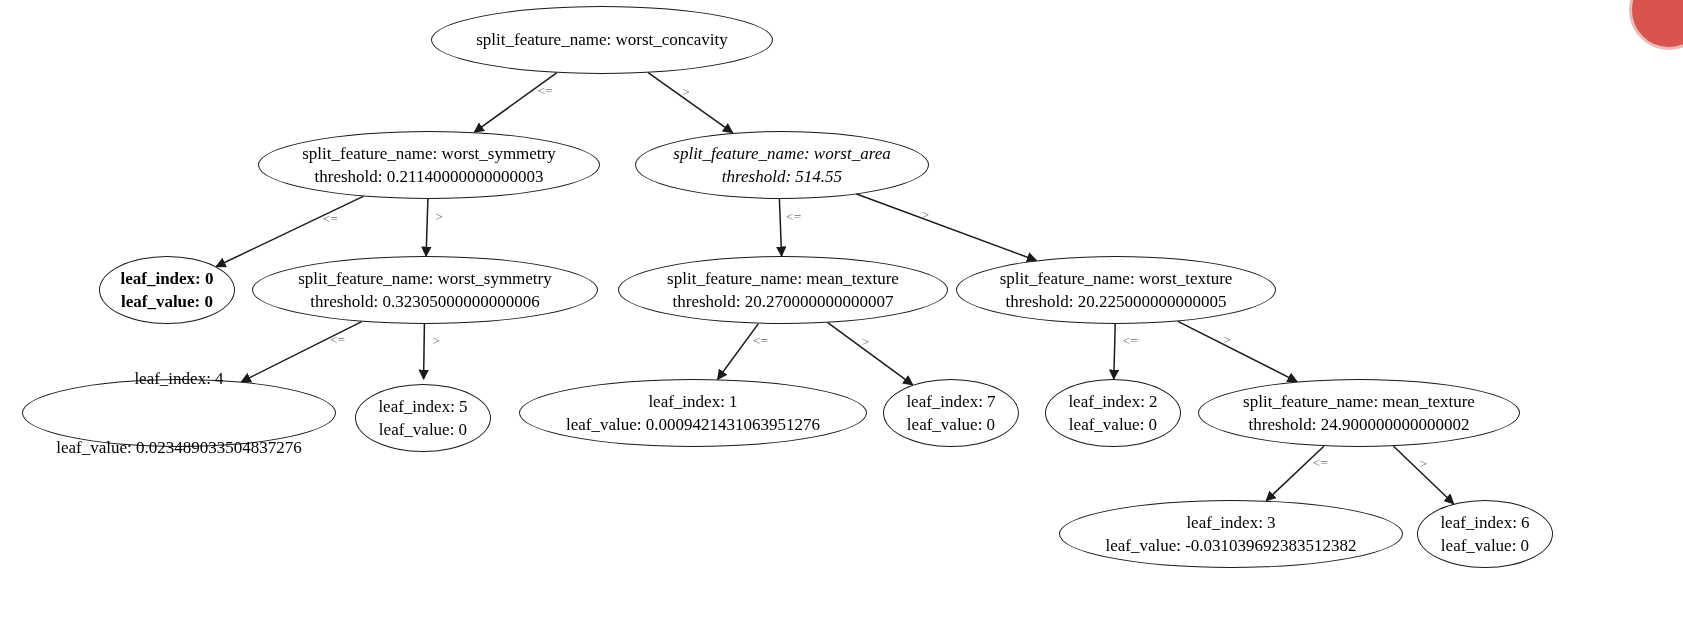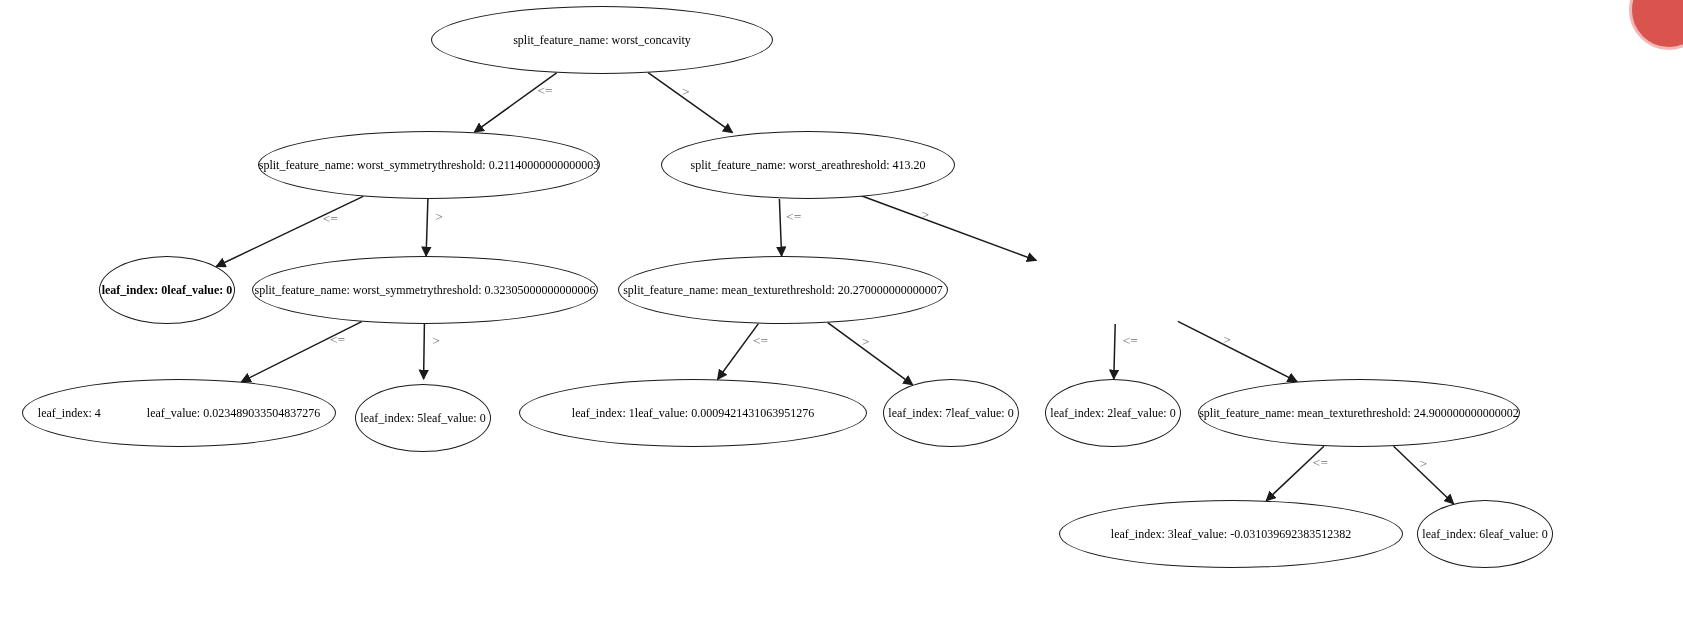--- a/index.html
+++ b/index.html
@@ -26,26 +26,26 @@
     height: 618px;
     pointer-events: none;
   }
   .node {
     position: absolute;
     border: 1.3px solid #1a1a1a;
     border-radius: 50%;
     background: #ffffff;
     box-sizing: border-box;
     display: flex;
-    flex-direction: row;
+    flex-direction: column;
     align-items: center;
     justify-content: center;
     text-align: center;
     color: #000000;
-    font-size: 12px;
+    font-size: 17px;
     line-height: 1.38;
     white-space: nowrap;
     z-index: 2;
   }
   .node .line1, .node .line2 {
     display: block;
   }
   .edge-label {
     position: absolute;
     font-size: 13.5px;
@@ -97,40 +97,44 @@
 
   <div class="node" style="left:431px; top:6px; width:342px; height:68px;">
     <span class="line1">split_feature_name: worst_concavity</span>
   </div>
 
   <div class="node" style="left:258px; top:131px; width:342px; height:68px;">
     <span class="line1">split_feature_name: worst_symmetry</span>
     <span class="line2">threshold: 0.21140000000000003</span>
   </div>
 
-  <div class="node" style="left:661px; top:131px; width:294px; height:68px;">
+  <div class="node" style="left:635px; top:131px; width:294px; height:68px;font-style:italic;">
     <span class="line1">split_feature_name: worst_area</span>
-    <span class="line2">threshold: 413.20</span>
+    <span class="line2">threshold: 514.55</span>
   </div>
 
   <div class="node" style="left:99px; top:256px; width:136px; height:68px;font-weight:bold;">
     <span class="line1">leaf_index: 0</span>
     <span class="line2">leaf_value: 0</span>
   </div>
 
   <div class="node" style="left:252px; top:256px; width:346px; height:68px;">
     <span class="line1">split_feature_name: worst_symmetry</span>
     <span class="line2">threshold: 0.32305000000000006</span>
   </div>
 
   <div class="node" style="left:618px; top:256px; width:330px; height:68px;">
     <span class="line1">split_feature_name: mean_texture</span>
     <span class="line2">threshold: 20.270000000000007</span>
   </div>
 
+  <div class="node" style="left:956px; top:256px; width:320px; height:68px;">
+    <span class="line1">split_feature_name: worst_texture</span>
+    <span class="line2">threshold: 20.225000000000005</span>
+  </div>
 
   <div class="node" style="left:22px; top:379px; width:314px; height:68px;gap:46px;">
     <span class="line1">leaf_index: 4</span>
     <span class="line2">leaf_value: 0.023489033504837276</span>
   </div>
 
   <div class="node" style="left:355px; top:384px; width:136px; height:68px;align-items:center;">
     <span class="line1">leaf_index: 5</span>
     <span class="line2">leaf_value: 0</span>
   </div>

